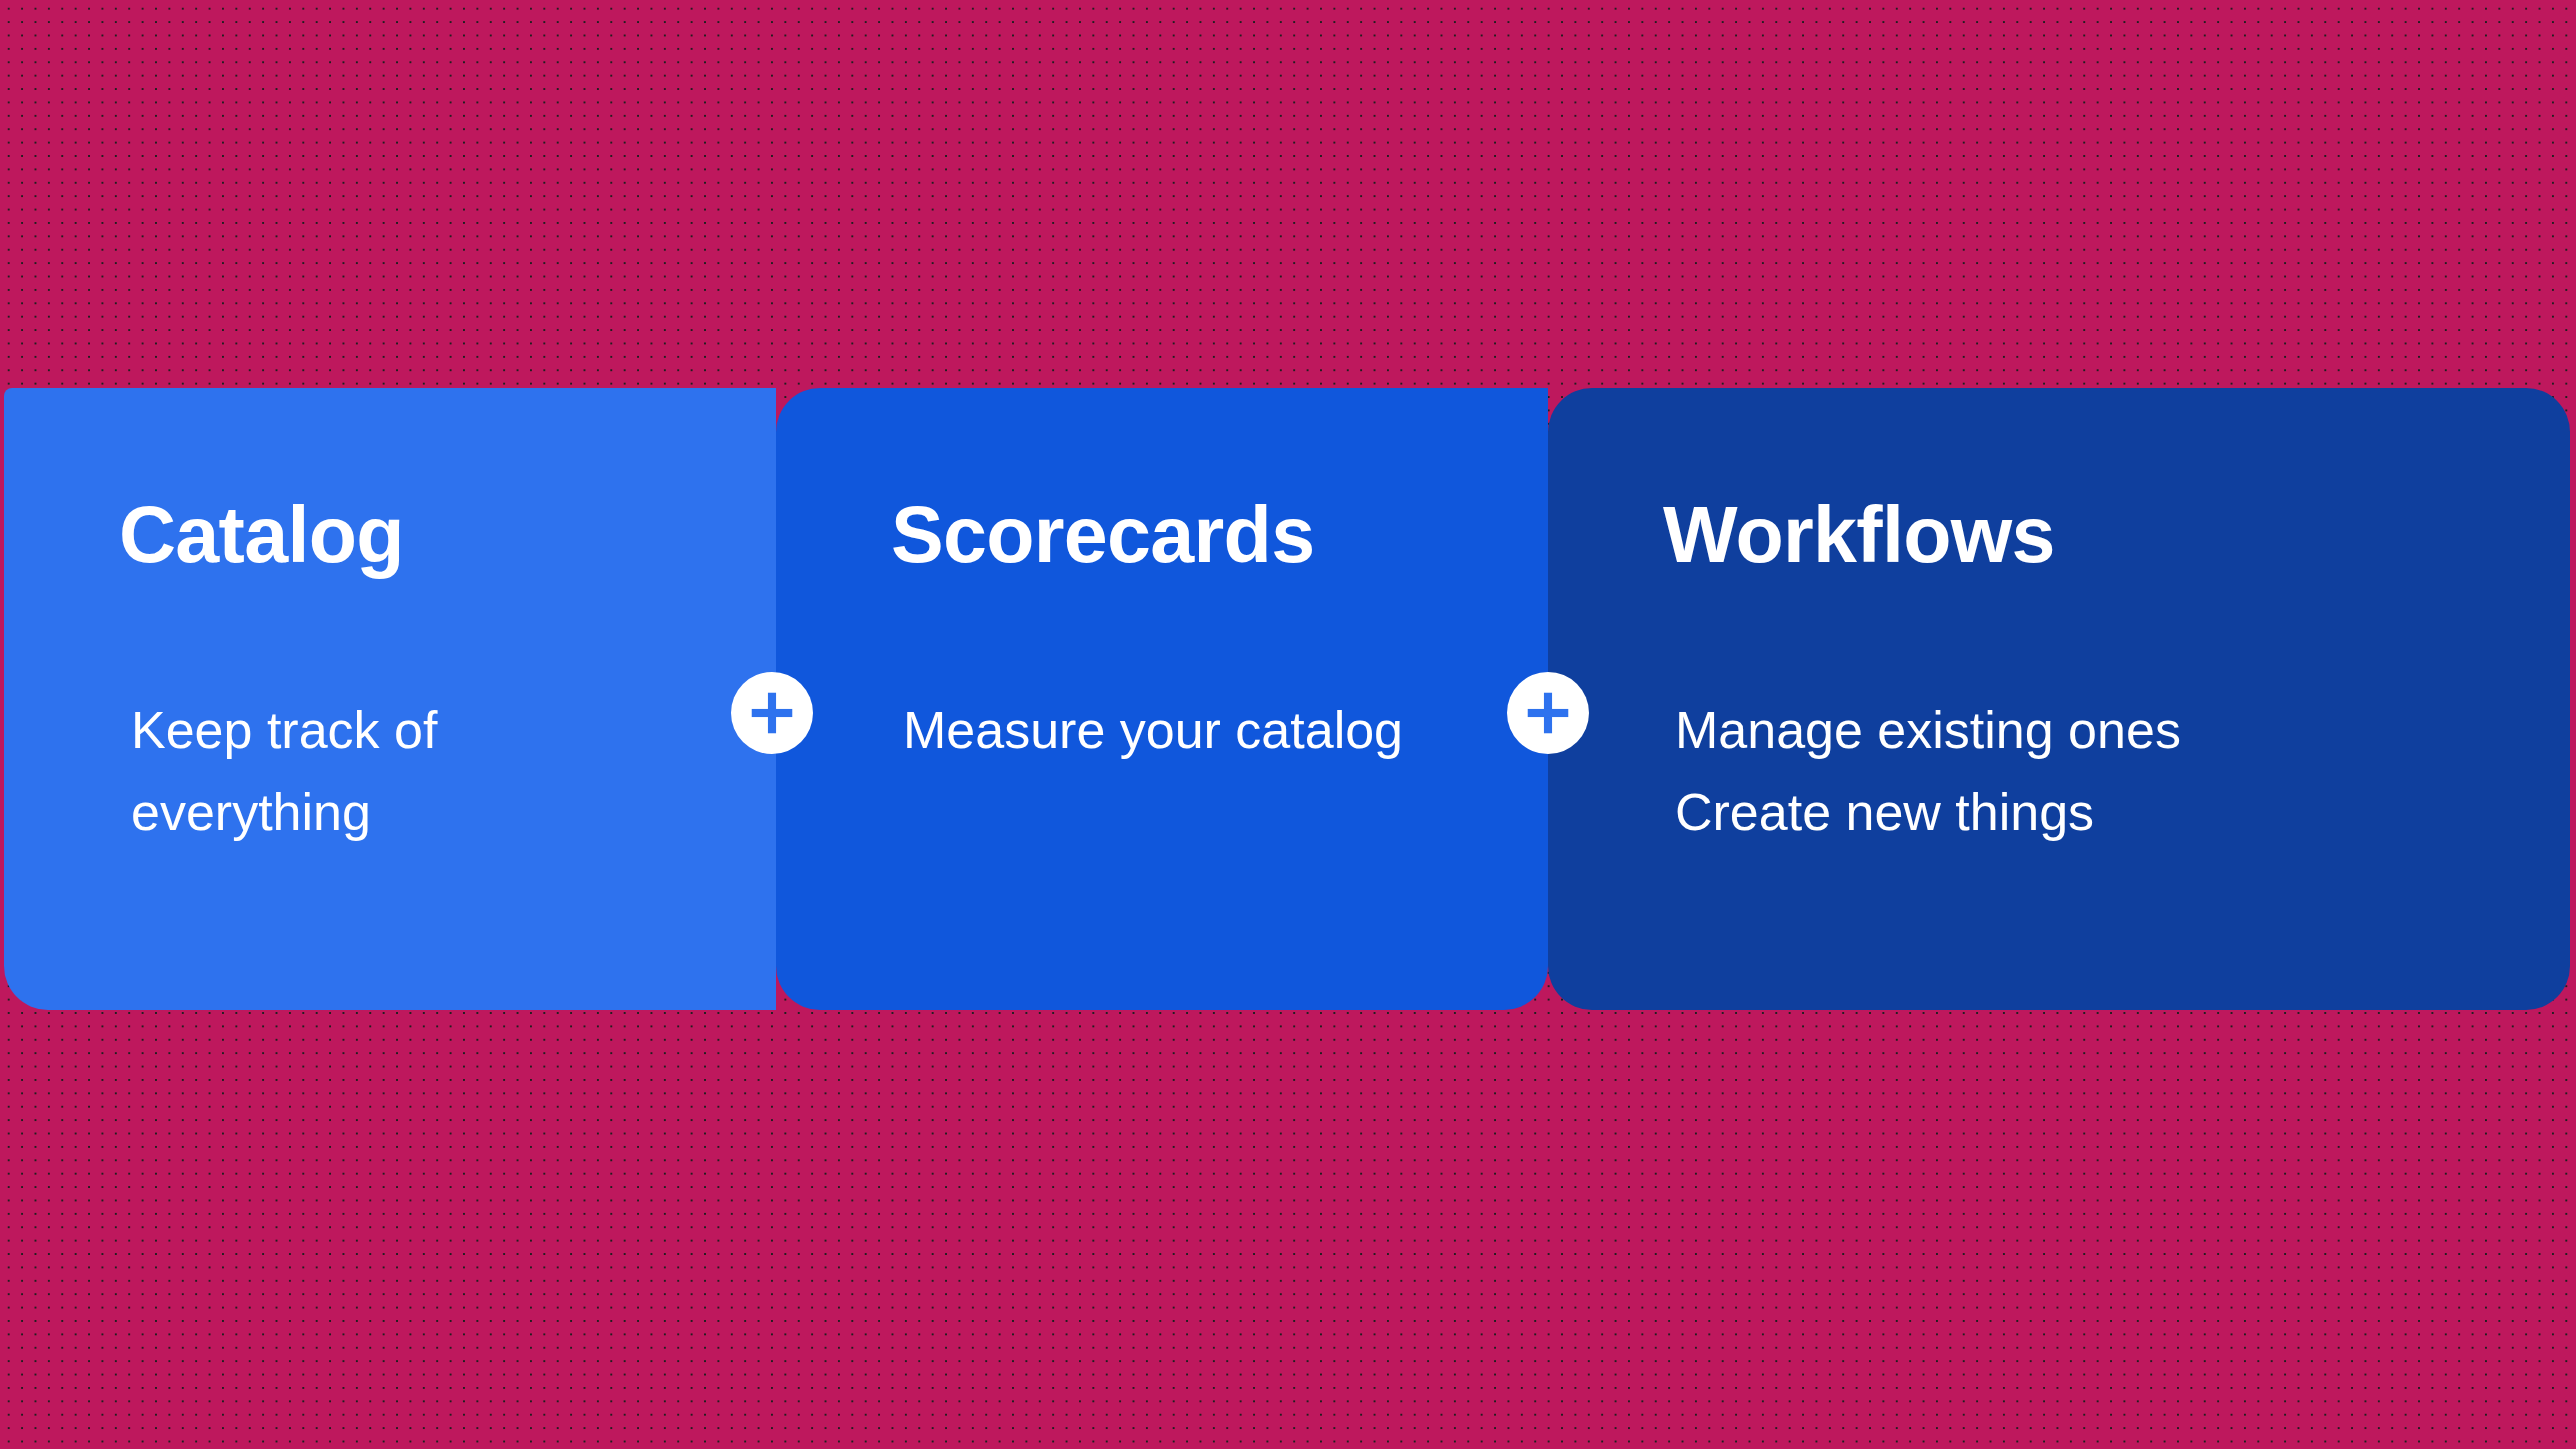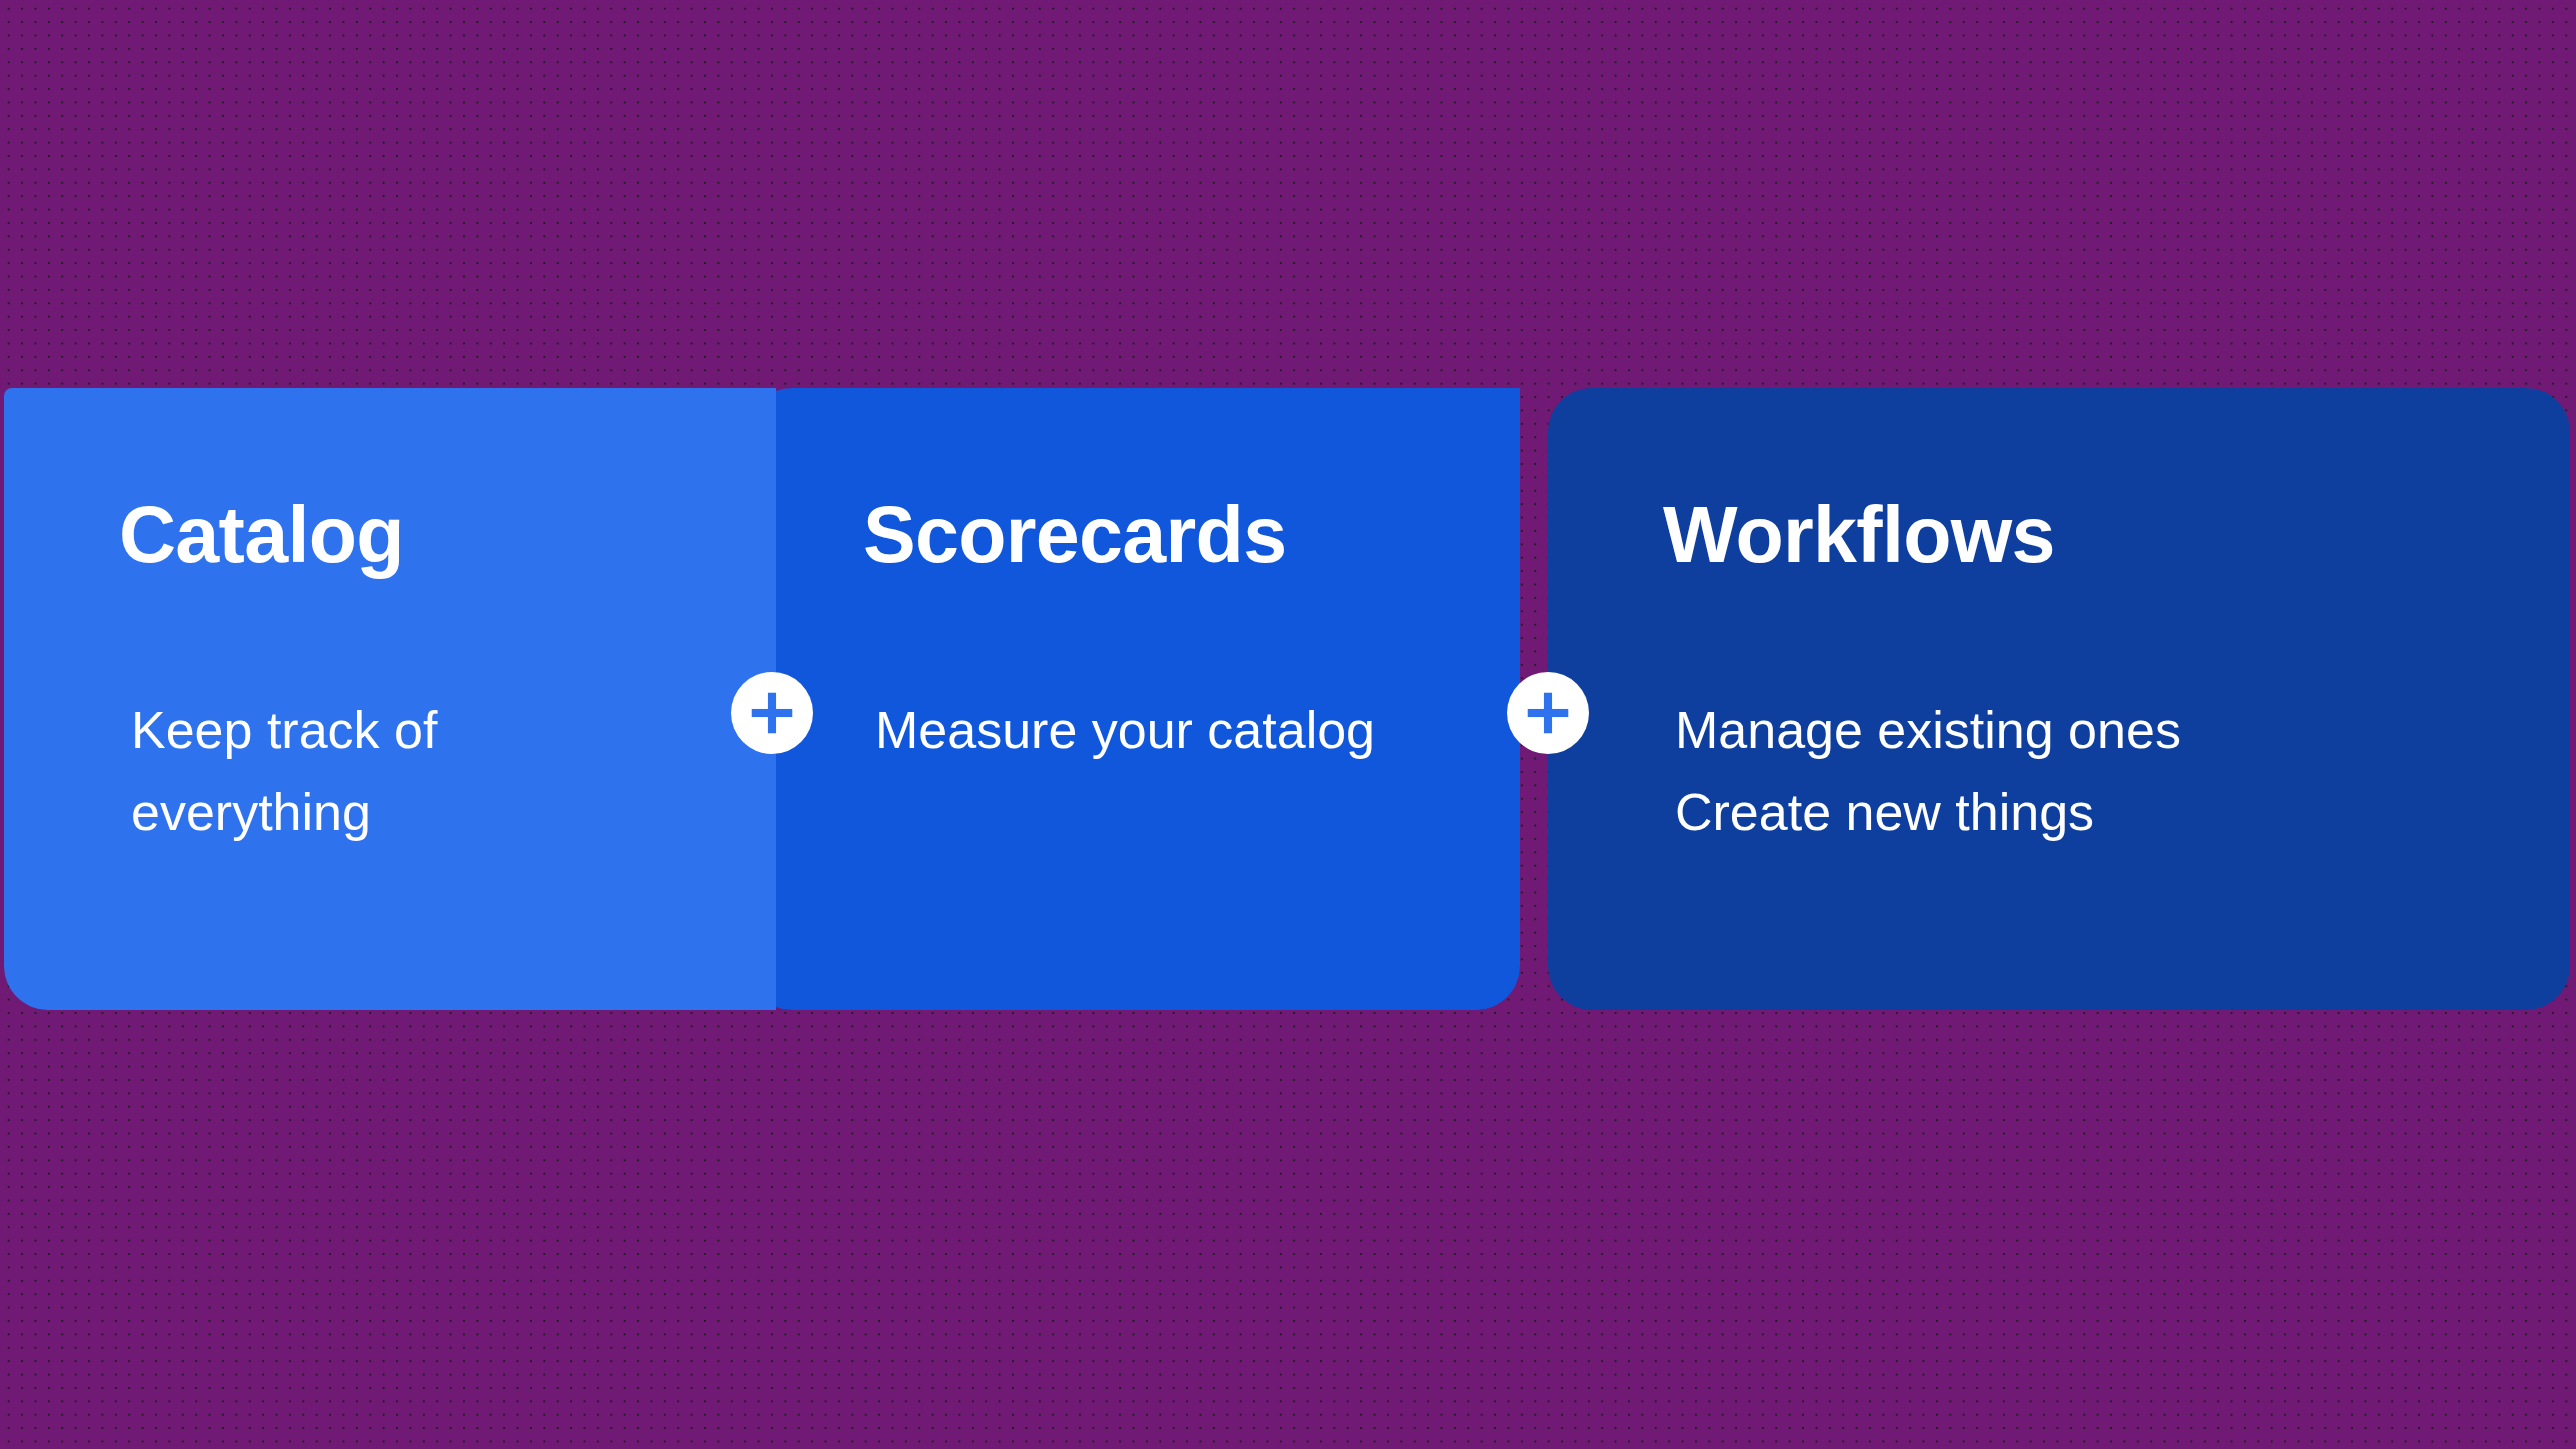--- a/index.html
+++ b/index.html
@@ -9,21 +9,21 @@
     background: #000000;
   }
   body {
     font-family: "Liberation Sans", sans-serif;
   }
 
   #stage {
     position: relative;
     width: 2576px;
     height: 1449px;
-    background-color: #701a75;
+    background-color: #be185d;
     overflow: hidden;
   }
 
   
   #dot-grid {
     position: absolute;
     inset: 0;
     background-image: radial-gradient(#1f1f1f 1.1px, rgba(0,0,0,0) 1.1px);
     background-size: 13.4px 13.4px;
     background-position: 2px 2px;
@@ -48,21 +48,21 @@
   }
 
   .card-catalog {
     left: 0;
     width: 772px;
     background: #2E72EE;
     border-radius: 8px 0 0 44px;
     z-index: 3;
   }
   .card-scorecards {
-    left: 744px;
+    left: 772px;
     width: 772px;
     background: #1057DC;
     border-radius: 44px 0 44px 44px;
     z-index: 2;
   }
   .card-workflows {
     left: 1544px;
     width: 1022px;
     background: #0F3F9E;
     border-radius: 44px 44px 44px 44px;

